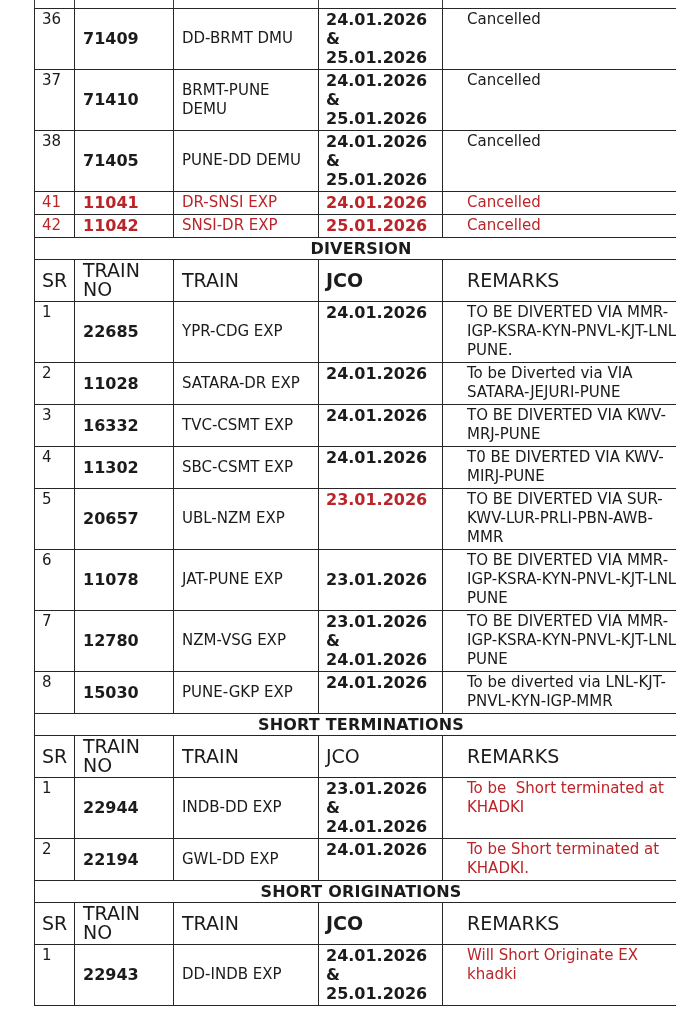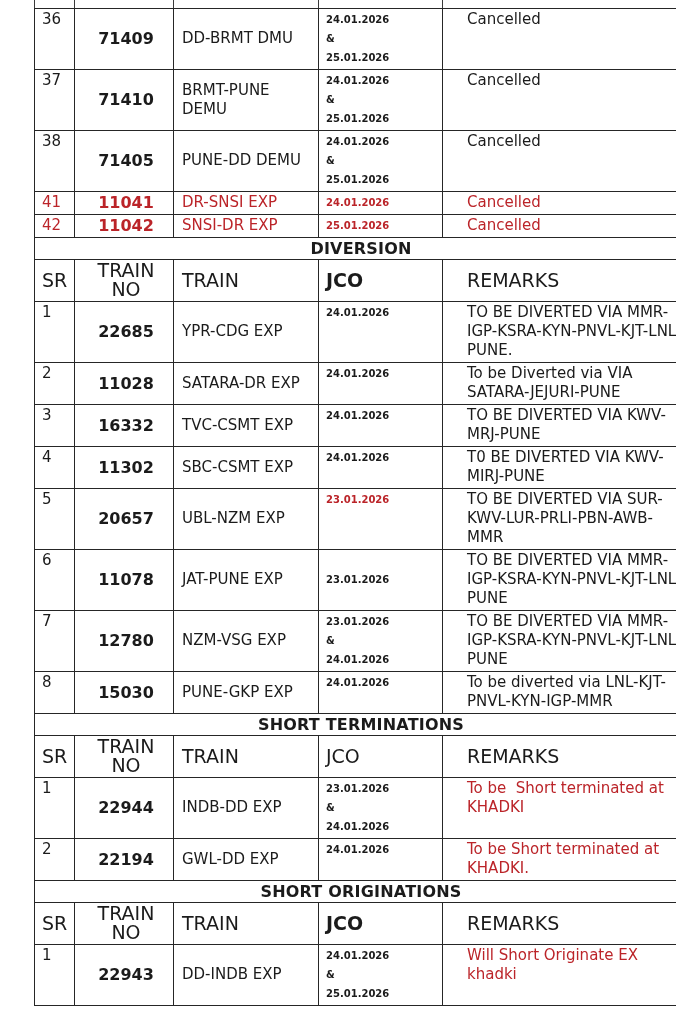--- a/index.html
+++ b/index.html
@@ -22,23 +22,23 @@
   table{border-collapse:collapse;table-layout:fixed;width:653px;}
   td{
     border:1px solid #262626;
     font-size:15px;line-height:19px;
     padding:1px 4px 2px 7px;
     vertical-align:top;
     white-space:pre-line;
     overflow:hidden;
     word-wrap:break-word;
   }
-  td.train_no{text-align:center;font-weight:700;vertical-align:middle;font-size:16px;padding-left:8px;}
+  td.train_no{font-weight:700;vertical-align:middle;font-size:16px;padding-left:8px;}
   td.train{vertical-align:middle;padding-left:8px;}
-  td.jco{font-weight:700;font-size:10px;letter-spacing:0;}
+  td.jco{font-weight:700;font-size:16px;letter-spacing:0;}
   td.jco.vmid{vertical-align:middle;}
   td.remarks{padding-left:24px;}
   tr.red td{color:var(--red,#bb2429);}
   td.red{color:var(--red,#bb2429);}
   tr.section-title td{
     text-align:center;font-weight:700;font-size:16px;
     padding:1px 2px;letter-spacing:.2px;
   }
   .header-row td{font-weight:400;vertical-align:middle;font-size:19px;}
   .header-row.jcoB td.jco{font-weight:700;}

